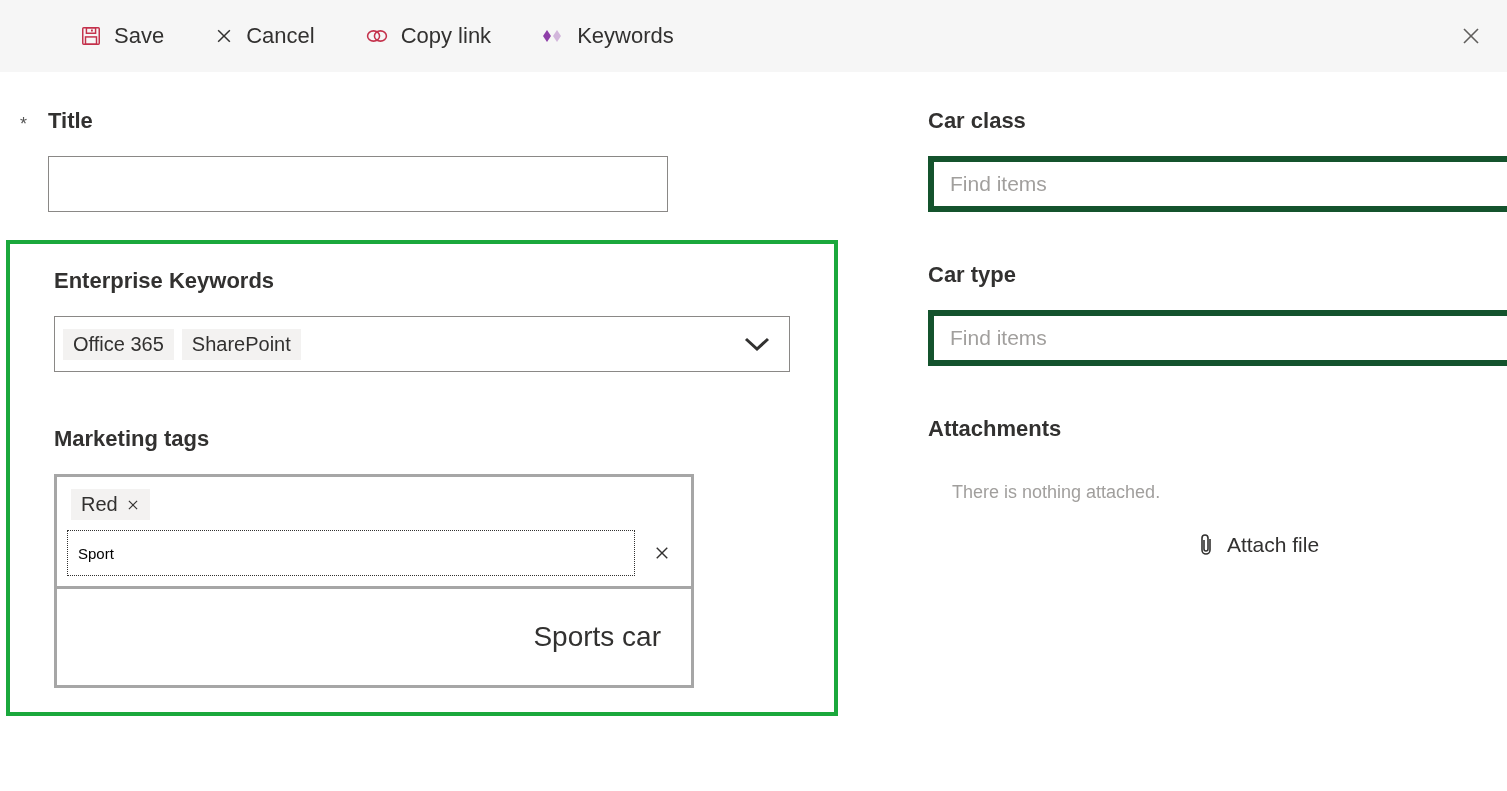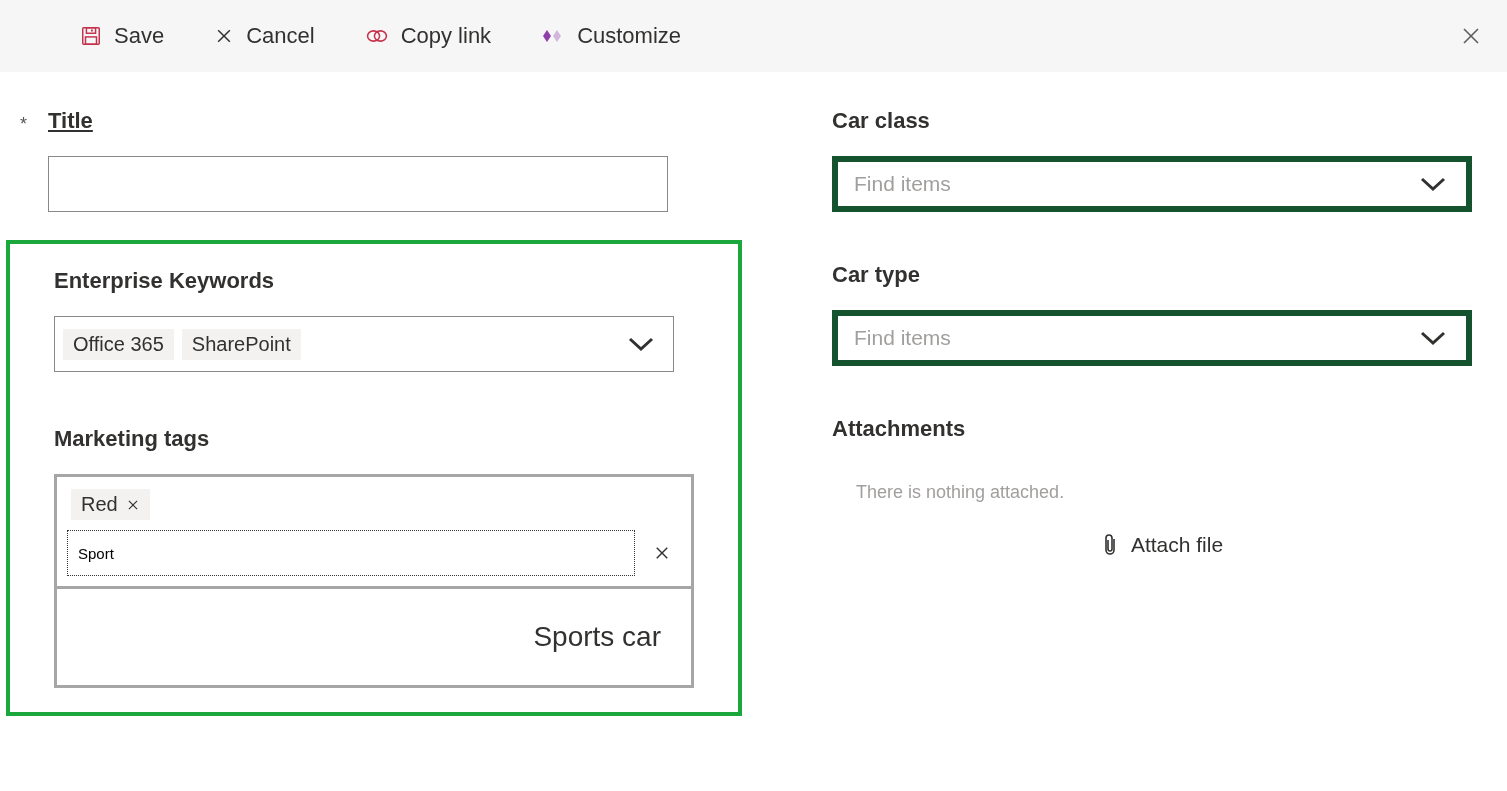--- a/index.html
+++ b/index.html
@@ -30,21 +30,21 @@
     .form {
       display: flex;
       padding: 36px 50px 36px 20px;
       gap: 90px;
       align-items: flex-start;
     }
     .col { flex: 1; }
     .left-col { display: flex; flex-direction: column; }
     .title-row { display: flex; align-items: flex-start; gap: 16px; margin-bottom: 4px;}
     .asterisk { font-size: 18px; color: #555; padding-top: 6px; width: 12px; }
-    .title-block { flex: 1; text-decoration: underline; }
+    .title-block { flex: 1; }
     .field-label {
       font-size: 22px;
       font-weight: 600;
       color: #323130;
       margin-bottom: 22px;
       display: block;
     }
     .text-input {
       width: 620px;
       height: 56px;
@@ -52,21 +52,21 @@
       font-size: 20px;
       padding: 0 14px;
       outline: none;
     }
     .highlight-box {
       border: 4px solid #1aa83c;
       padding: 24px 44px 24px 44px;
       margin-top: -4px;
       margin-left: -14px;
     }
-    .picker { position: relative; width: 620px; }
+    .picker { position: relative; width: 736px; }
     .picker-box {
       display: flex;
       align-items: center;
       border: 1px solid #8a8886;
       min-height: 56px;
       padding: 6px 56px 6px 8px;
       gap: 8px;
       flex-wrap: wrap;
     }
     .tag {
@@ -178,21 +178,21 @@
     </span>
     <span>Copy link</span>
   </div>
   <div class="toolbar-btn">
     <span class="icon">
       <svg width="24" height="20" viewBox="0 0 24 20">
           <path d="M6 4 L10 10 L6 16 L2 10 Z" fill="#8e3fa8"></path>
           <path d="M16 4 L20 10 L16 16 L12 10 Z" fill="#8e3fa8" opacity="0.35"></path>
         </svg>
     </span>
-    <span>Customize</span>
+    <span>Keywords</span>
   </div>
   <div class="toolbar-close">
     <svg width="24" height="24" viewBox="0 0 24 24" stroke="#605e5c" stroke-width="1.6">
         <line x1="5" y1="5" x2="19" y2="19"></line>
         <line x1="19" y1="5" x2="5" y2="19"></line>
       </svg>
   </div>
 </div>
 
 <div class="form">

